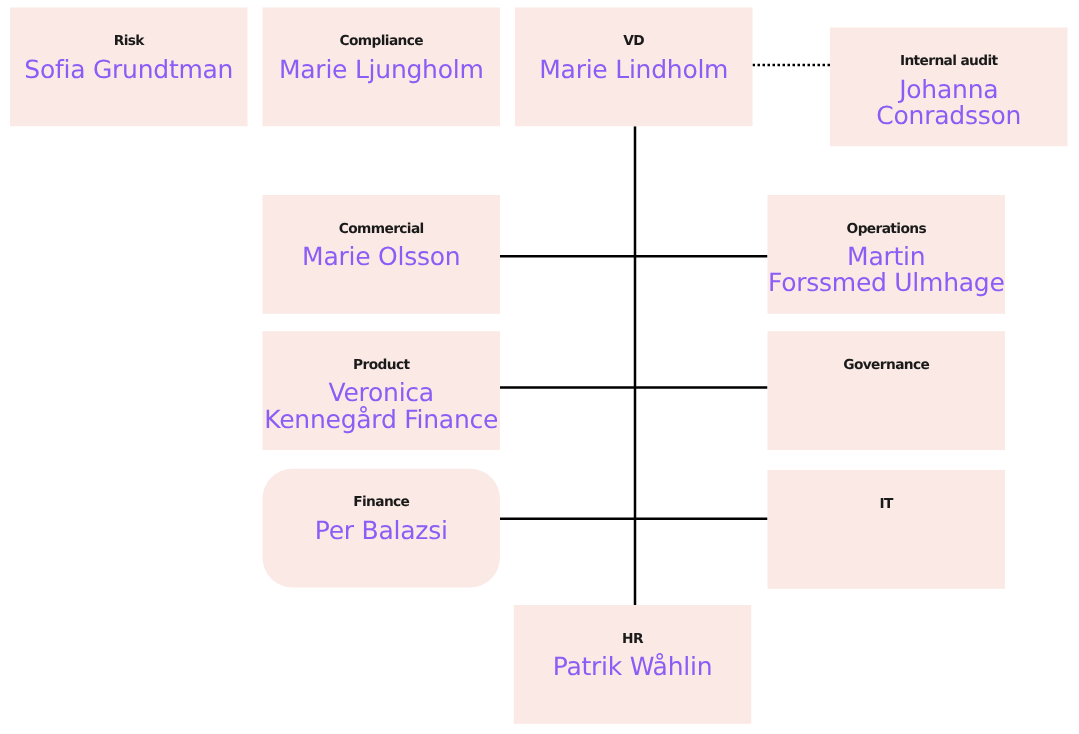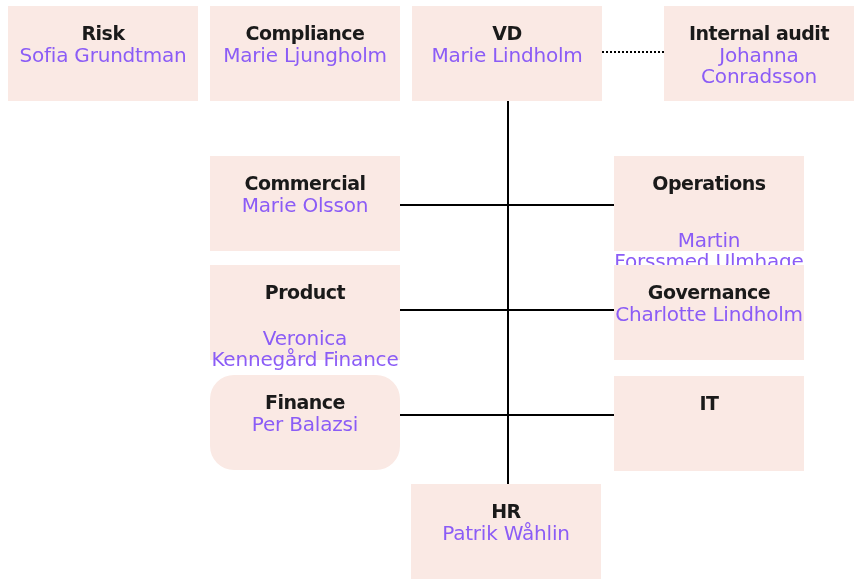--- a/index.html
+++ b/index.html
@@ -1,21 +1,21 @@
 <!DOCTYPE html>
 <html><head>
 <meta charset="utf-8">
 <style>
   html, body { margin:0; padding:0; background:#ffffff; }
   body { width:863px; height:587px; position:relative; overflow:hidden;
          font-family: "DejaVu Sans", "Liberation Sans", sans-serif; }
   .box { position:absolute; width:190px; height:95px; background:#fae9e4;
          box-sizing:border-box; display:flex; flex-direction:column;
          align-items:center; text-align:center; padding-top:17px; color:#1a1a1a; }
-  .title { font-weight:bold; font-size:19px; letter-spacing:-0.5px; line-height:20px; margin-bottom:2px; }
+  .title { font-weight:bold; font-size:11px; letter-spacing:-0.5px; line-height:20px; margin-bottom:2px; }
   .name { font-size:20px; line-height:21px; color:#8b5cf6; white-space:pre-line; letter-spacing:-0.2px; }
   .line { position:absolute; background:#000; }
   .dotted { position:absolute; height:0; border-top:2px dotted #000; }
 </style>
 </head>
 <body>
 
 <div class="dotted" style="left:602px; top:51px; width:62px;"></div>
 <div class="line" style="left:507px; top:101px; width:2px; height:383px;"></div>
 <div class="line" style="left:400px; top:204px; width:214px; height:2px;"></div>
@@ -27,47 +27,46 @@
   <div class="name">Sofia Grundtman</div>
 </div>
 <div class="box" style="left:210px; top:6px;">
   <div class="title">Compliance</div>
   <div class="name">Marie Ljungholm</div>
 </div>
 <div class="box" style="left:412px; top:6px;">
   <div class="title">VD</div>
   <div class="name">Marie Lindholm</div>
 </div>
-<div class="box" style="left:664px; top:6px;">
+<div class="box" style="left:664px; top:22px;">
   <div class="title">Internal audit</div>
   <div class="name">Johanna Conradsson</div>
 </div>
 
 <div class="box" style="left:210px; top:156px;">
   <div class="title">Commercial</div>
   <div class="name">Marie Olsson</div>
 </div>
-<div class="box" style="left:210px; top:265px;gap:24px;">
+<div class="box" style="left:210px; top:265px;">
   <div class="title">Product</div>
   <div class="name">Veronica
 Kennegård Finance</div>
 </div>
 <div class="box" style="left:210px; top:375px;border-radius:24px;">
   <div class="title">Finance</div>
   <div class="name">Per Balazsi</div>
 </div>
 
-<div class="box" style="left:614px; top:156px;gap:35px;">
+<div class="box" style="left:614px; top:156px;">
   <div class="title">Operations</div>
   <div class="name">Martin
 Forssmed Ulmhage</div>
 </div>
 <div class="box" style="left:614px; top:265px;">
   <div class="title">Governance</div>
-  <div class="name">Charlotte Lindholm</div>
 </div>
 <div class="box" style="left:614px; top:376px;">
   <div class="title">IT</div>
 </div>
 
 <div class="box" style="left:411px; top:484px;">
   <div class="title">HR</div>
   <div class="name">Patrik Wåhlin</div>
 </div>
 

